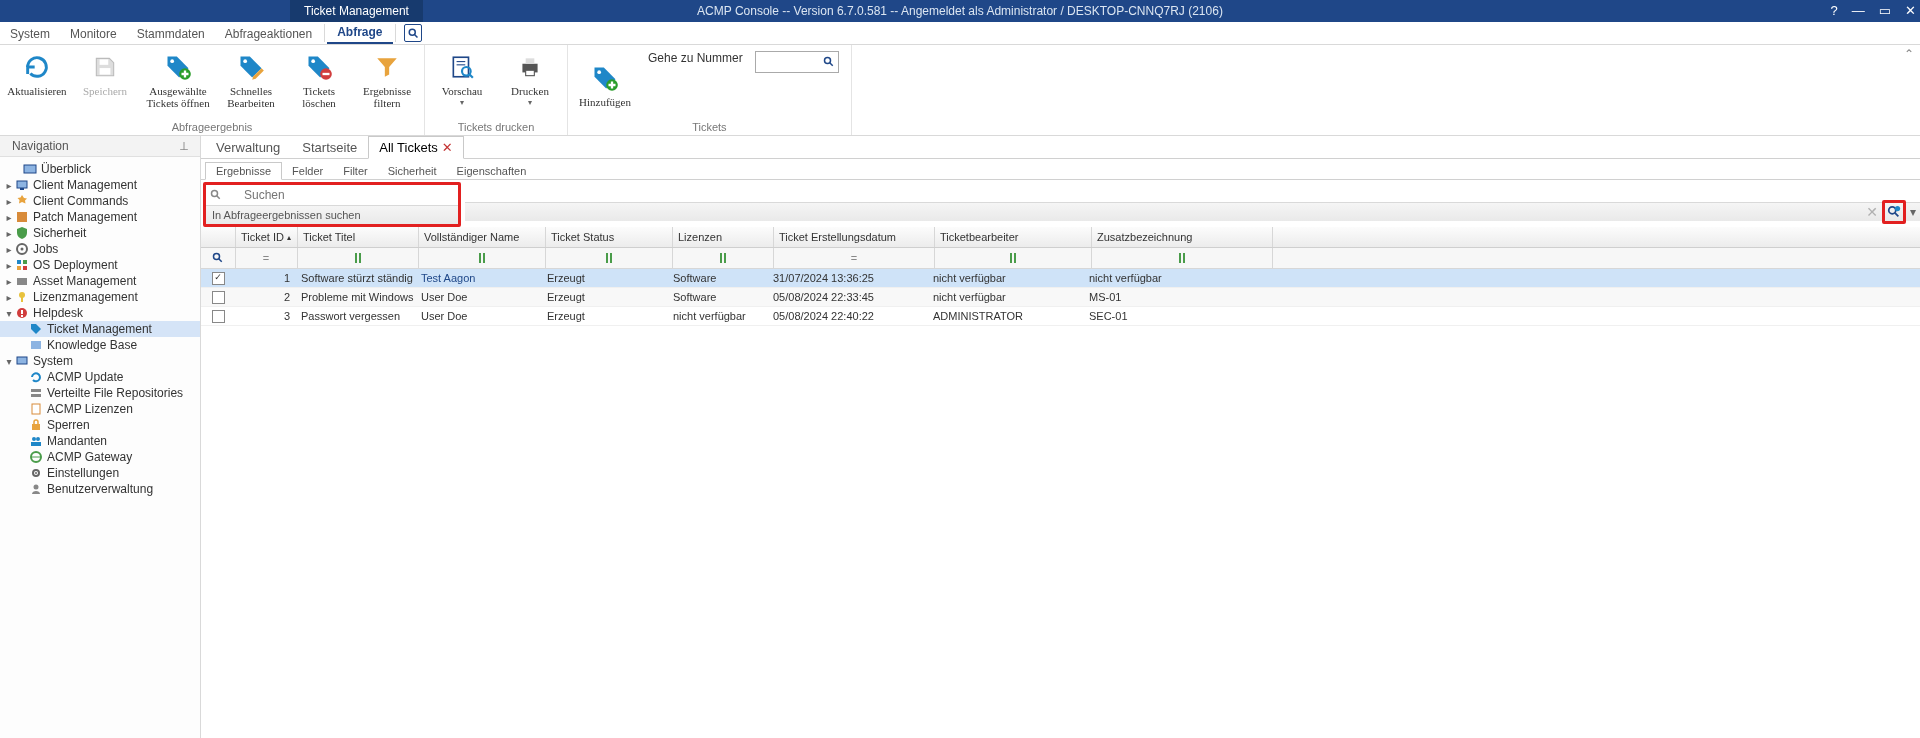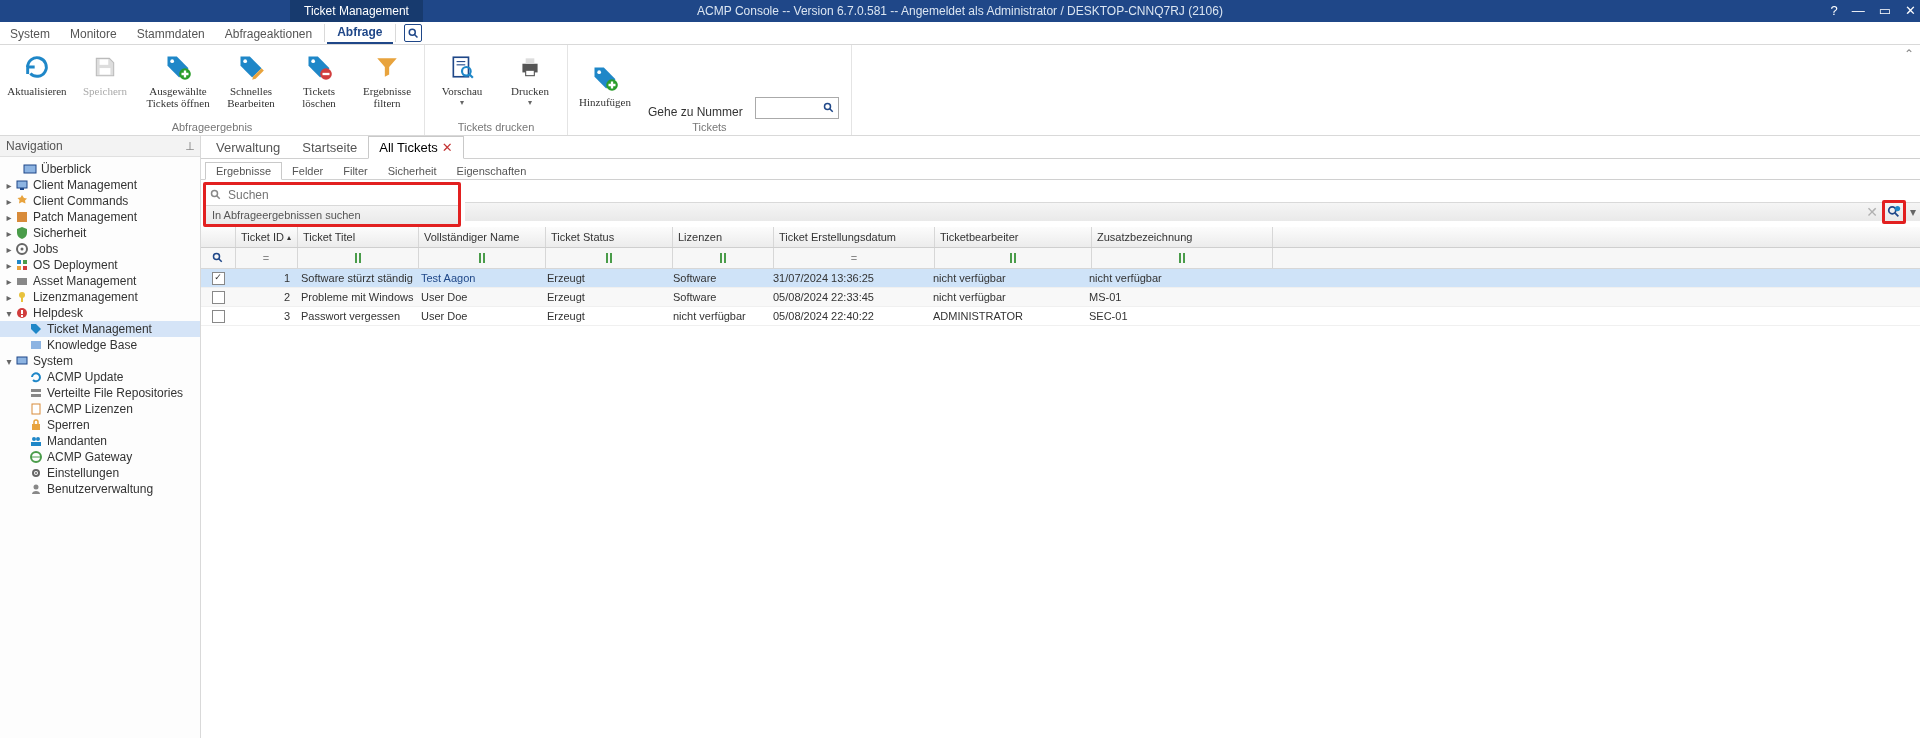--- a/index.html
+++ b/index.html
@@ -14,49 +14,49 @@
 .menubar .sep{width:1px;height:18px;background:#d9d9d9;margin:0 2px 2px 2px;}
 .menubar .search-circ{margin-left:6px;margin-bottom:2px;width:16px;height:16px;border:1px solid #1f4788;border-radius:2px;display:flex;align-items:center;justify-content:center;color:#1f4788;}
 .ribbon{height:90px;background:#fff;border-bottom:1px solid #d9d9d9;display:flex;align-items:stretch;position:relative;}
 .ribbon .group{display:flex;flex-direction:column;justify-content:flex-end;align-items:center;border-right:1px solid #e4e4e4;padding:0 6px;}
 .ribbon .group .btns{display:flex;align-items:flex-start;gap:6px;padding-top:4px;height:68px;}
 .ribbon .gtitle{font-size:11px;color:#777;padding:2px 0;}
 .rb-btn{display:flex;flex-direction:column;align-items:center;width:62px;text-align:left;cursor:pointer;font-size:11px;color:#333;line-height:12px;font-family:Liberation Serif, serif;}
 .rb-btn.wide{width:72px;}
 .rb-btn .ic{width:32px;height:32px;margin-bottom:2px;display:flex;align-items:center;justify-content:center;}
 .rb-btn.disabled{color:#aaa;cursor:default;}
-.rb-small-row{display:flex;align-items:flex-end;height:68px;gap:12px;padding:0 6px;}
+.rb-small-row{display:flex;align-items:flex-start;height:68px;gap:12px;padding:0 6px;}
 .rb-small-row label{color:#333;}
 .rb-small-row .numbox{display:flex;align-items:center;border:1px solid #aaa;height:20px;width:78px;padding-left:4px;}
 .rb-small-row .numbox .sic{margin-left:auto;margin-right:3px;color:#1f4788;}
 .ribbon .collapse-caret{position:absolute;right:6px;top:2px;color:#888;cursor:pointer;}
 .workspace{display:flex;height:calc(100% - 134px);}
 .navpanel{width:200px;border-right:1px solid #d9d9d9;background:#fdfdfd;display:flex;flex-direction:column;}
-.navpanel .navhdr{height:20px;background:#f3f3f3;border-bottom:1px solid #e0e0e0;display:flex;align-items:center;padding:0 6px;color:#555;}
+.navpanel .navhdr{height:20px;background:#f3f3f3;border-bottom:1px solid #e0e0e0;display:flex;align-items:center;padding:0 12px;color:#555;}
 .navpanel .navhdr .pin{margin-left:auto;color:#888;}
 .tree{padding:4px 0;overflow:auto;}
 .tree .node{display:flex;align-items:center;height:16px;padding:0 4px;cursor:pointer;white-space:nowrap;}
 .tree .node .tw{width:10px;text-align:center;color:#666;font-size:10px;}
 .tree .node .nic{width:14px;height:14px;margin:0 4px 0 1px;display:inline-block;}
 .tree .node.active{background:#d5e4f7;}
 .tree .d1{padding-left:12px;}
 .tree .d2{padding-left:28px;}
 .main{flex:1;display:flex;flex-direction:column;min-width:0;}
 .crumb{height:20px;display:flex;align-items:center;padding:0 8px;color:#444;border-bottom:1px solid #eee;}
 .tabrow{display:flex;align-items:flex-end;height:22px;border-bottom:1px solid #d0d0d0;padding-left:4px;gap:0;}
 .tabrow .tab{padding:3px 10px;font-size:13px;color:#555;border:1px solid transparent;border-bottom:none;cursor:pointer;}
 .tabrow .tab.active{background:#fff;border-color:#c9c9c9;color:#000;border-bottom:1px solid #fff;margin-bottom:-1px;}
 .tabrow .tab .x{color:#c43333;margin-left:4px;}
 .subtabrow{display:flex;align-items:flex-end;height:20px;border-bottom:1px solid #d0d0d0;padding-left:4px;}
 .subtabrow .stab{padding:2px 10px;font-size:11px;color:#555;cursor:pointer;}
 .subtabrow .stab.active{background:#fff;border:1px solid #c9c9c9;border-bottom:1px solid #fff;margin-bottom:-1px;}
 .searcharea{border:3px solid #e22020;border-radius:2px;margin:2px 4px 0 2px;display:flex;flex-direction:column;}
 .searcharea .srow1{display:flex;align-items:center;height:20px;border-bottom:1px solid #d9d9d9;padding:0 4px;gap:4px;background:#fff;}
 .searcharea .srow1 .sic{color:#888;}
-.searcharea .srow1 input{border:none;outline:none;flex:1;font-size:12px;color:#777;}
+.searcharea .srow1 input{border:none;outline:none;flex:1;font-size:12px;color:#777;margin-left:16px;}
 .searcharea .srow2{height:18px;background:linear-gradient(#f5f5f5,#e9e9e9);display:flex;align-items:center;padding:0 6px;color:#555;font-size:11px;}
 .rightbox{border:3px solid #e22020;border-radius:2px;padding:1px;display:flex;align-items:center;}
 .rightbox .ic{width:16px;height:16px;display:flex;align-items:center;justify-content:center;color:#1f4788;}
 .search-and-right{position:relative;display:flex;align-items:flex-start;}
 .search-and-right .searcharea{flex:0 0 252px;}
 .search-and-right .midbar{flex:1;height:44px;margin-top:2px;display:flex;flex-direction:column;}
 .midbar .mrow1{height:20px;border-bottom:1px solid #d9d9d9;}
 .midbar .mrow2{height:18px;background:linear-gradient(#f5f5f5,#e9e9e9);display:flex;align-items:center;justify-content:flex-end;padding-right:4px;}
 .midbar .mrow2 .xmark{color:#b0b0b0;font-size:14px;margin-right:4px;cursor:pointer;}
 .groupbar{height:22px;background:linear-gradient(#f3f3f3,#e6e6e6);border-bottom:1px solid #cfcfcf;display:flex;align-items:center;padding:0 8px;color:#8a8a8a;font-size:11px;}

